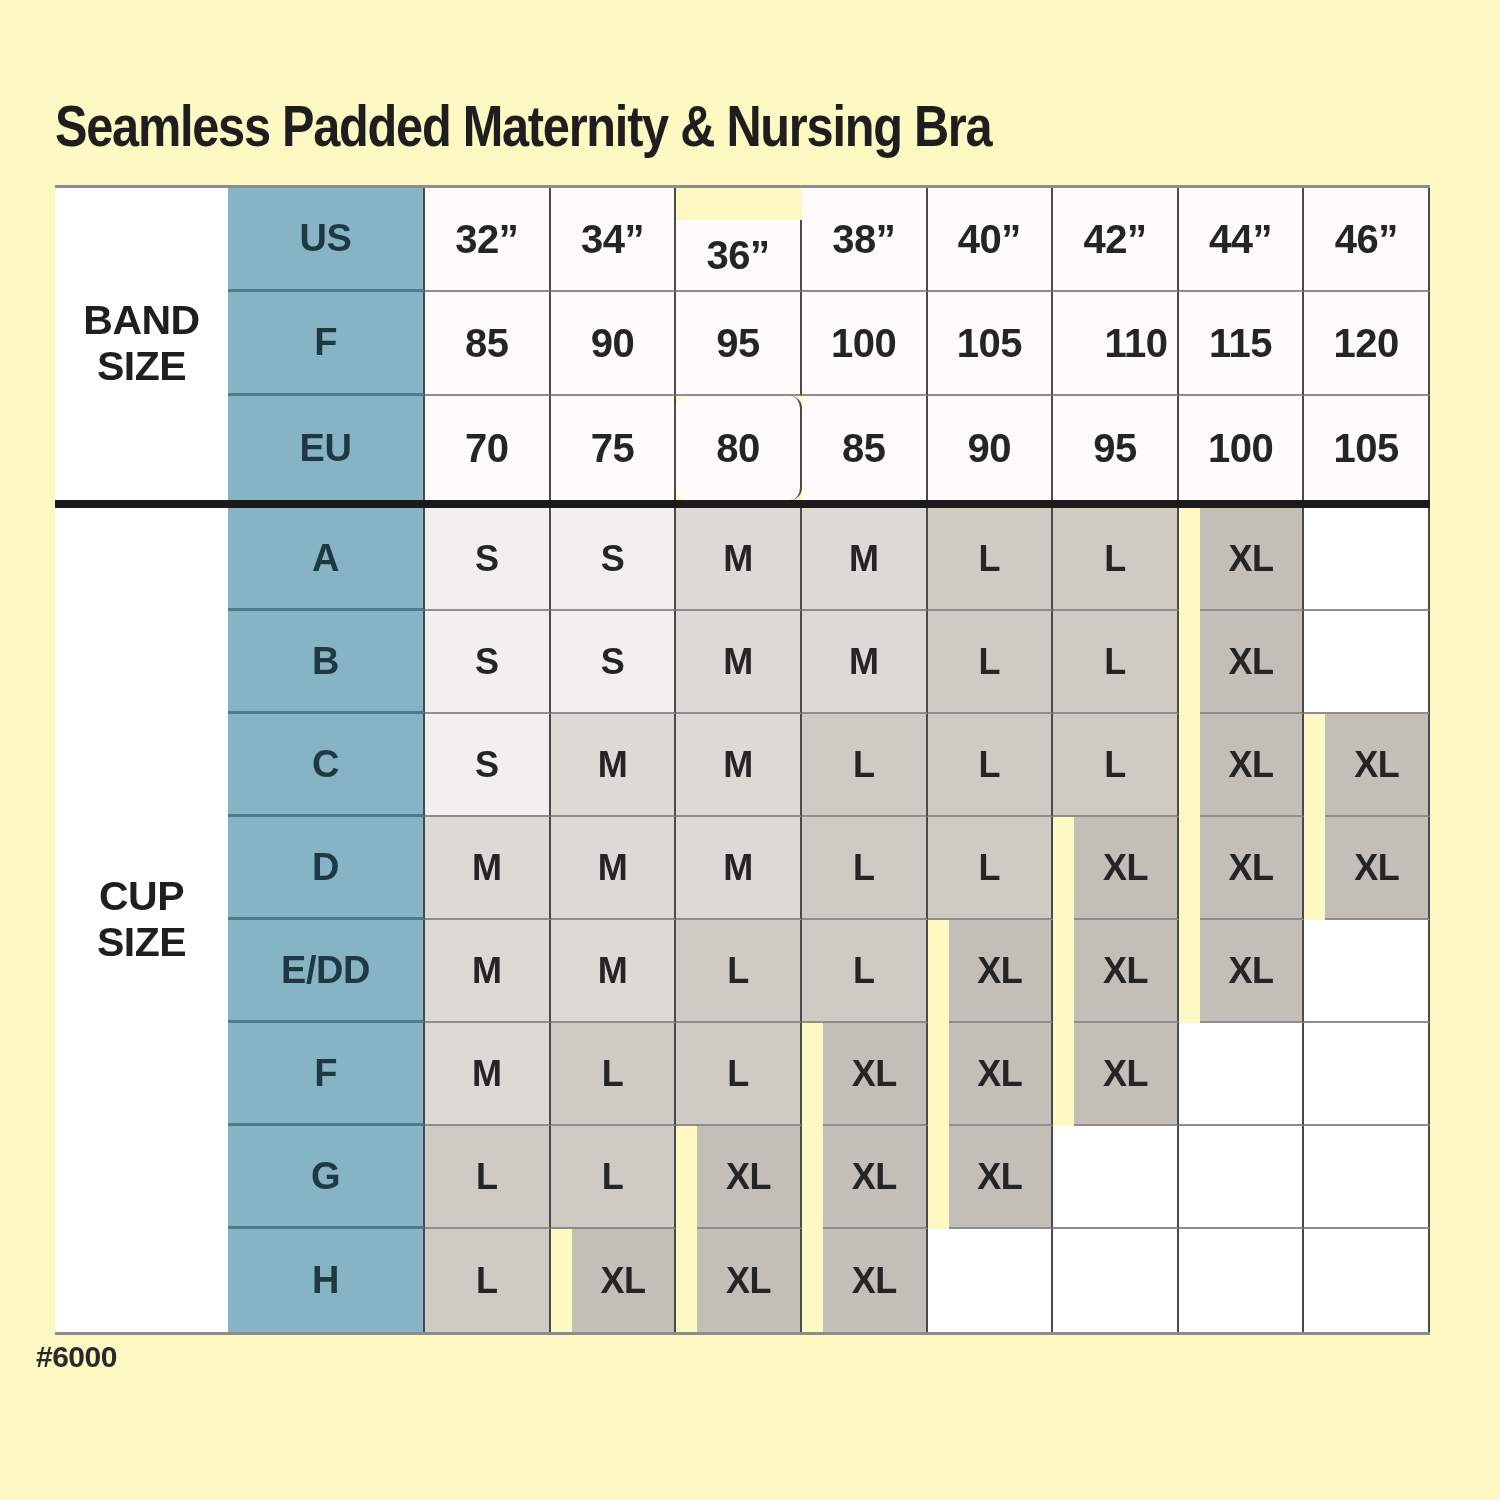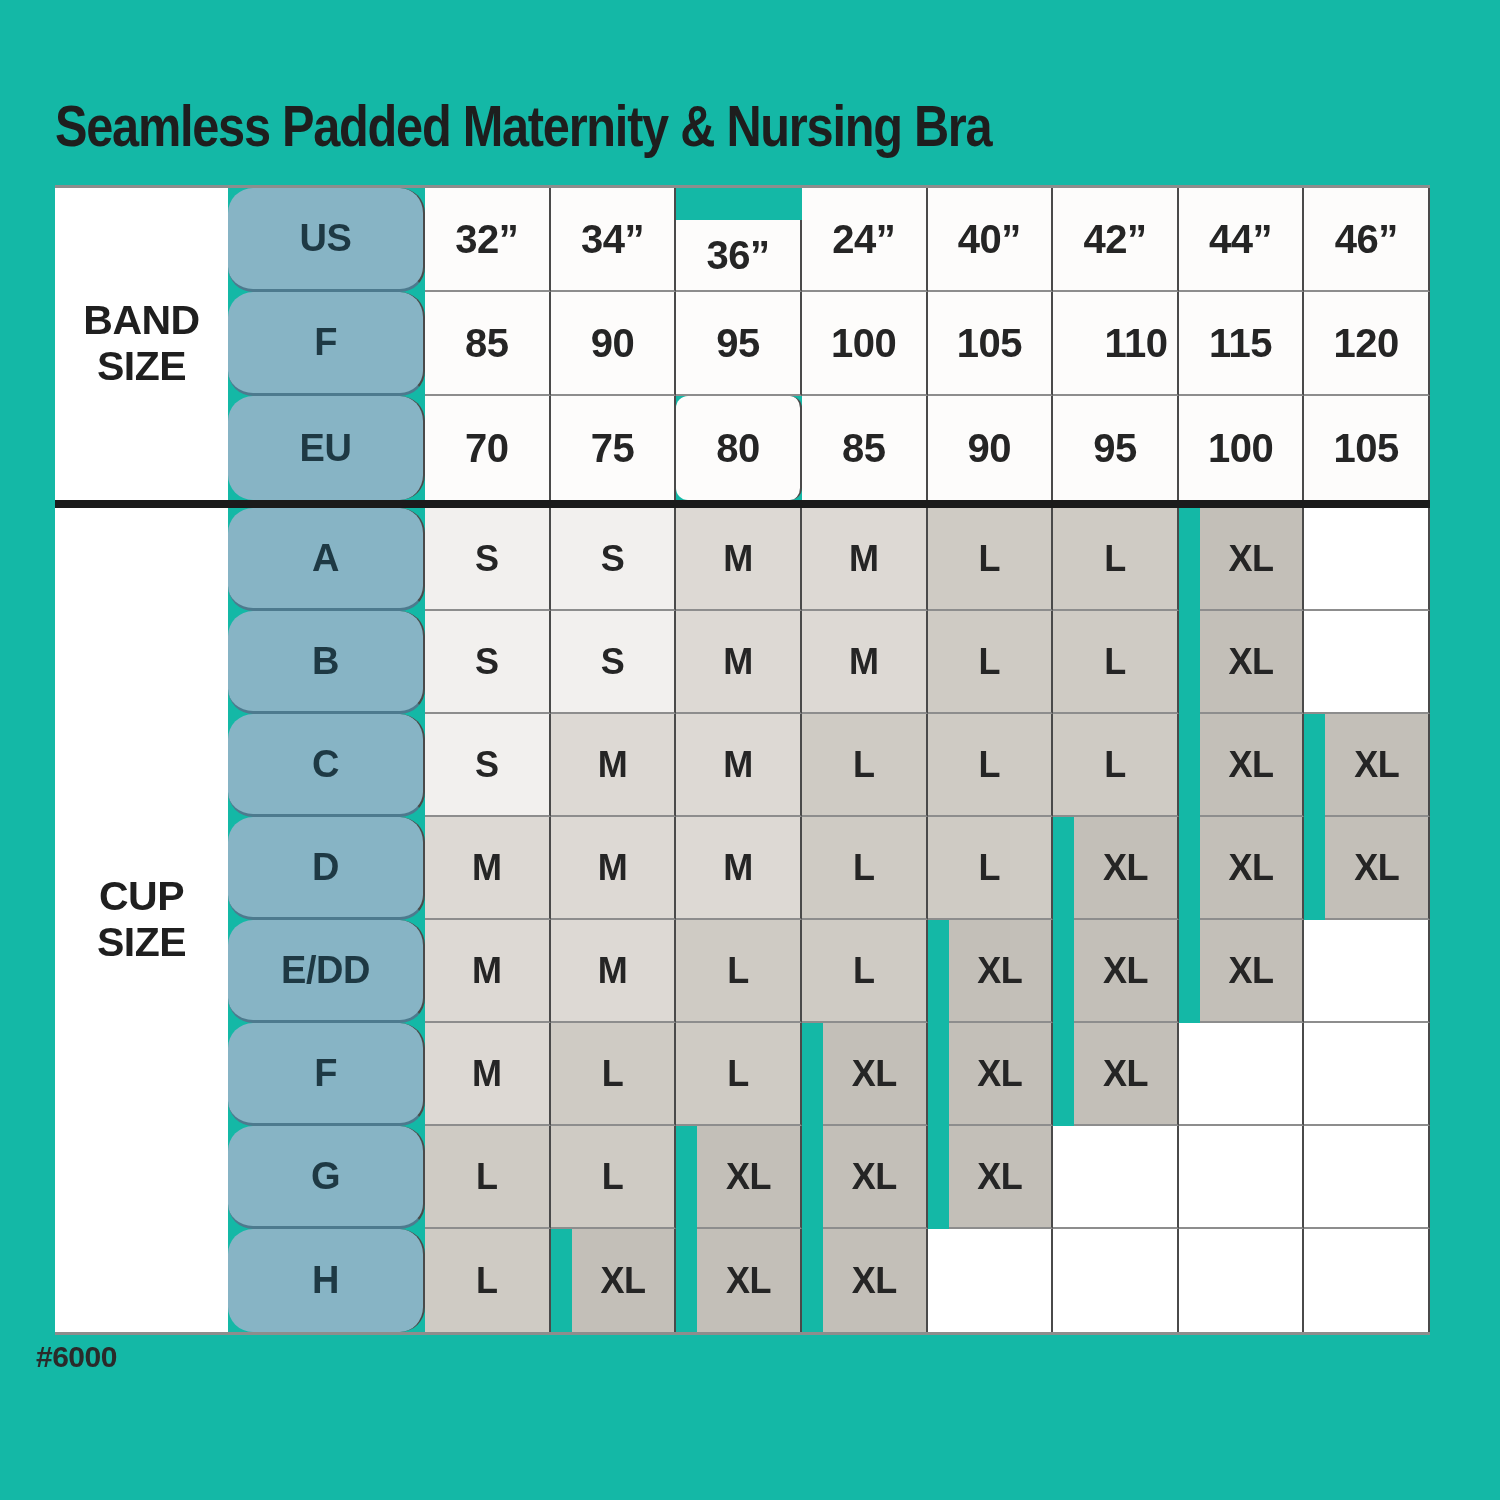--- a/index.html
+++ b/index.html
@@ -5,21 +5,21 @@
   html, body {
     margin: 0;
     padding: 0;
     background: #ffffff;
     font-family: "Liberation Sans", sans-serif;
   }
   .page {
     position: relative;
     width: 1500px;
     height: 1500px;
-    background: #14b8a6;
+    background: #fef9c3;
     overflow: hidden;
   }
   .title {
     position: absolute;
     left: 55px;
     top: 92px;
     margin: 0;
     font-size: 58px;
     font-weight: 700;
     letter-spacing: -1.5px;
@@ -54,21 +54,20 @@
     line-height: 1.12;
     color: #1f1f1f;
     letter-spacing: -0.5px;
   }
   .teal-cell {
     background: var(--teal);
     color: var(--teal-text);
     font-size: 38px;
     border-right: 2px solid var(--border-dark);
     border-bottom: 3px solid var(--teal-divider);
-    border-radius: 25px;
   }
   .val-cell {
     background: var(--band-cell);
     font-size: 40px;
     border-right: 2px solid var(--border-dark);
     border-bottom: 2px solid var(--border-gray);
   }
   .size-cell {
     font-size: 36px;
     border-right: 2px solid var(--border-dark);
@@ -101,21 +100,21 @@
   <h1 class="title">Seamless Padded Maternity &amp; Nursing Bra</h1>
   <div class="table" id="size-grid">
       <div class="cell section-label" style="grid-area: 1 / 1 / span 3;">
         <span>BAND</span>
         <span>SIZE</span>
       </div>
       <div class="cell teal-cell" style="grid-area: 1 / 2;">US</div>
       <div class="cell val-cell" style="grid-area: 1 / 3;">32”</div>
       <div class="cell val-cell" style="grid-area: 1 / 4;">34”</div>
       <div class="cell val-cell" style="grid-area: 1 / 5; margin-top: 32px;">36”</div>
-      <div class="cell val-cell" style="grid-area: 1 / 6;">24”</div>
+      <div class="cell val-cell" style="grid-area: 1 / 6;">38”</div>
       <div class="cell val-cell" style="grid-area: 1 / 7;">40”</div>
       <div class="cell val-cell" style="grid-area: 1 / 8;">42”</div>
       <div class="cell val-cell" style="grid-area: 1 / 9;">44”</div>
       <div class="cell val-cell" style="grid-area: 1 / 10;">46”</div>
       <div class="cell teal-cell" style="grid-area: 2 / 2;">F</div>
       <div class="cell val-cell" style="grid-area: 2 / 3;">85</div>
       <div class="cell val-cell" style="grid-area: 2 / 4;">90</div>
       <div class="cell val-cell" style="grid-area: 2 / 5;">95</div>
       <div class="cell val-cell" style="grid-area: 2 / 6;">100</div>
       <div class="cell val-cell" style="grid-area: 2 / 7;">105</div>

